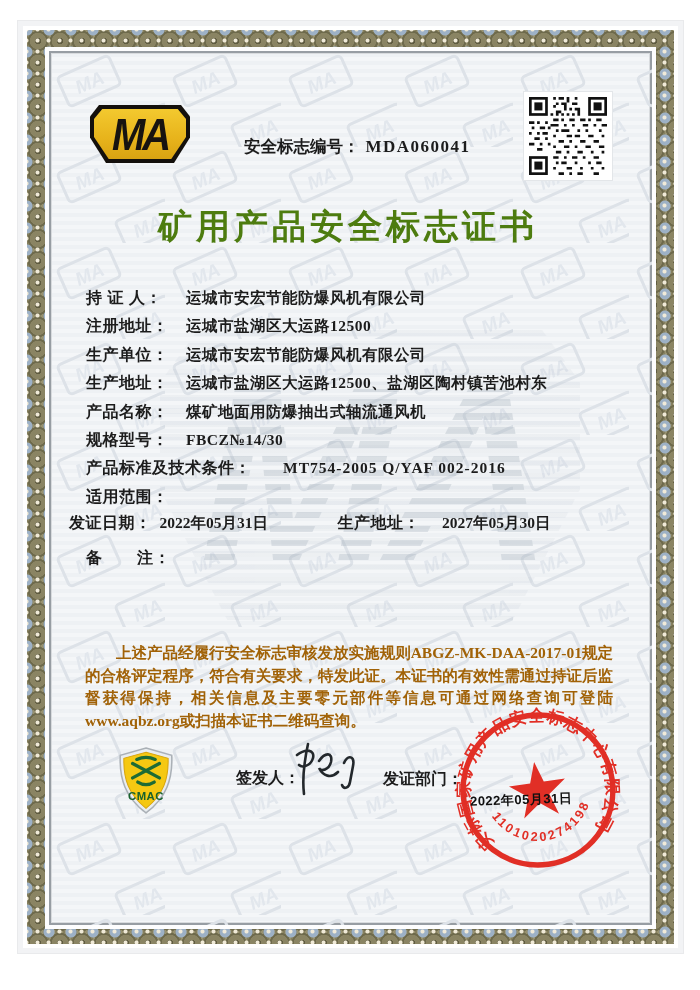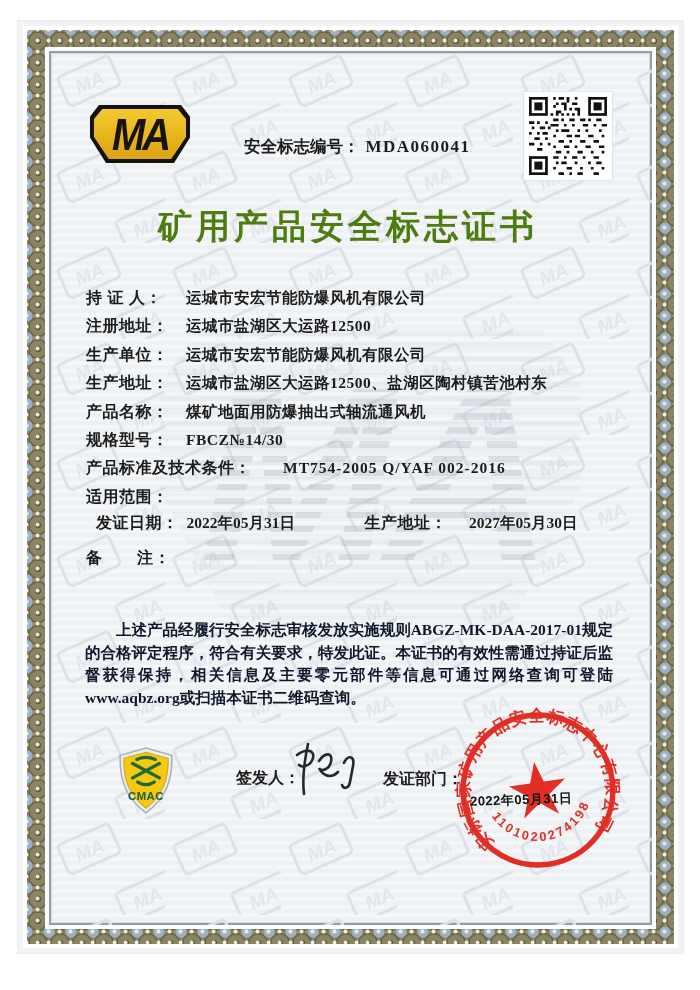--- a/index.html
+++ b/index.html
@@ -48,29 +48,29 @@
   
   .title{position:absolute;left:50px;top:204px;width:596px;text-align:center;
          font:700 34px "Liberation Serif",serif;letter-spacing:4px;color:#4d7c0f;}
   
   .fields{position:absolute;left:86px;top:288px;width:530px;}
   .frow{display:flex;align-items:baseline;height:28.4px;white-space:nowrap;}
   .flabel{font:700 16px "Liberation Sans",sans-serif;width:100px;flex:none;letter-spacing:.5px;}
   .fvalue{font:700 15.5px "Liberation Serif",serif;letter-spacing:.5px;}
   .frow.wide .flabel{width:auto;}
   .frow.wide .fvalue{margin-left:32px;letter-spacing:1px;}
-  .dates{position:absolute;left:96px;top:513px;display:flex;align-items:baseline;white-space:nowrap;}
+  .dates{position:absolute;left:69px;top:513px;display:flex;align-items:baseline;white-space:nowrap;}
   .dates .flabel{width:auto;}
   .dates .dval{font:700 15.5px "Liberation Serif",serif;width:178px;margin-left:8px;}
   .dates .dval2{font:700 15.5px "Liberation Serif",serif;margin-left:22px;}
   .remark{position:absolute;left:86px;top:548px;font:700 16px "Liberation Sans",sans-serif;letter-spacing:1px;}
   
-  .para{position:absolute;left:85px;top:619px;width:528px;
+  .para{position:absolute;left:85px;top:642px;width:528px;
         font:700 15.5px "Liberation Serif",serif;line-height:22.6px;
-        text-align:justify;text-indent:2em;color:#0f172a;}
+        text-align:justify;text-indent:2em;color:#a16207;}
   
   .cmac{position:absolute;left:114px;top:746px;}
   .signer{position:absolute;left:236px;top:768px;font:700 16px "Liberation Sans",sans-serif;}
   .sig{position:absolute;left:292px;top:738px;}
   .dept{position:absolute;left:383px;top:769px;font:700 16px "Liberation Sans",sans-serif;}
   .seal{position:absolute;left:452px;top:704px;width:172px;height:172px;transform:rotate(-8deg);opacity:.95;}
   .seal-date{position:absolute;left:470px;top:791px;font:700 13px "Liberation Sans",sans-serif;
              color:#101010;letter-spacing:.5px;transform:rotate(-2deg);}
 </style>
 </head>

